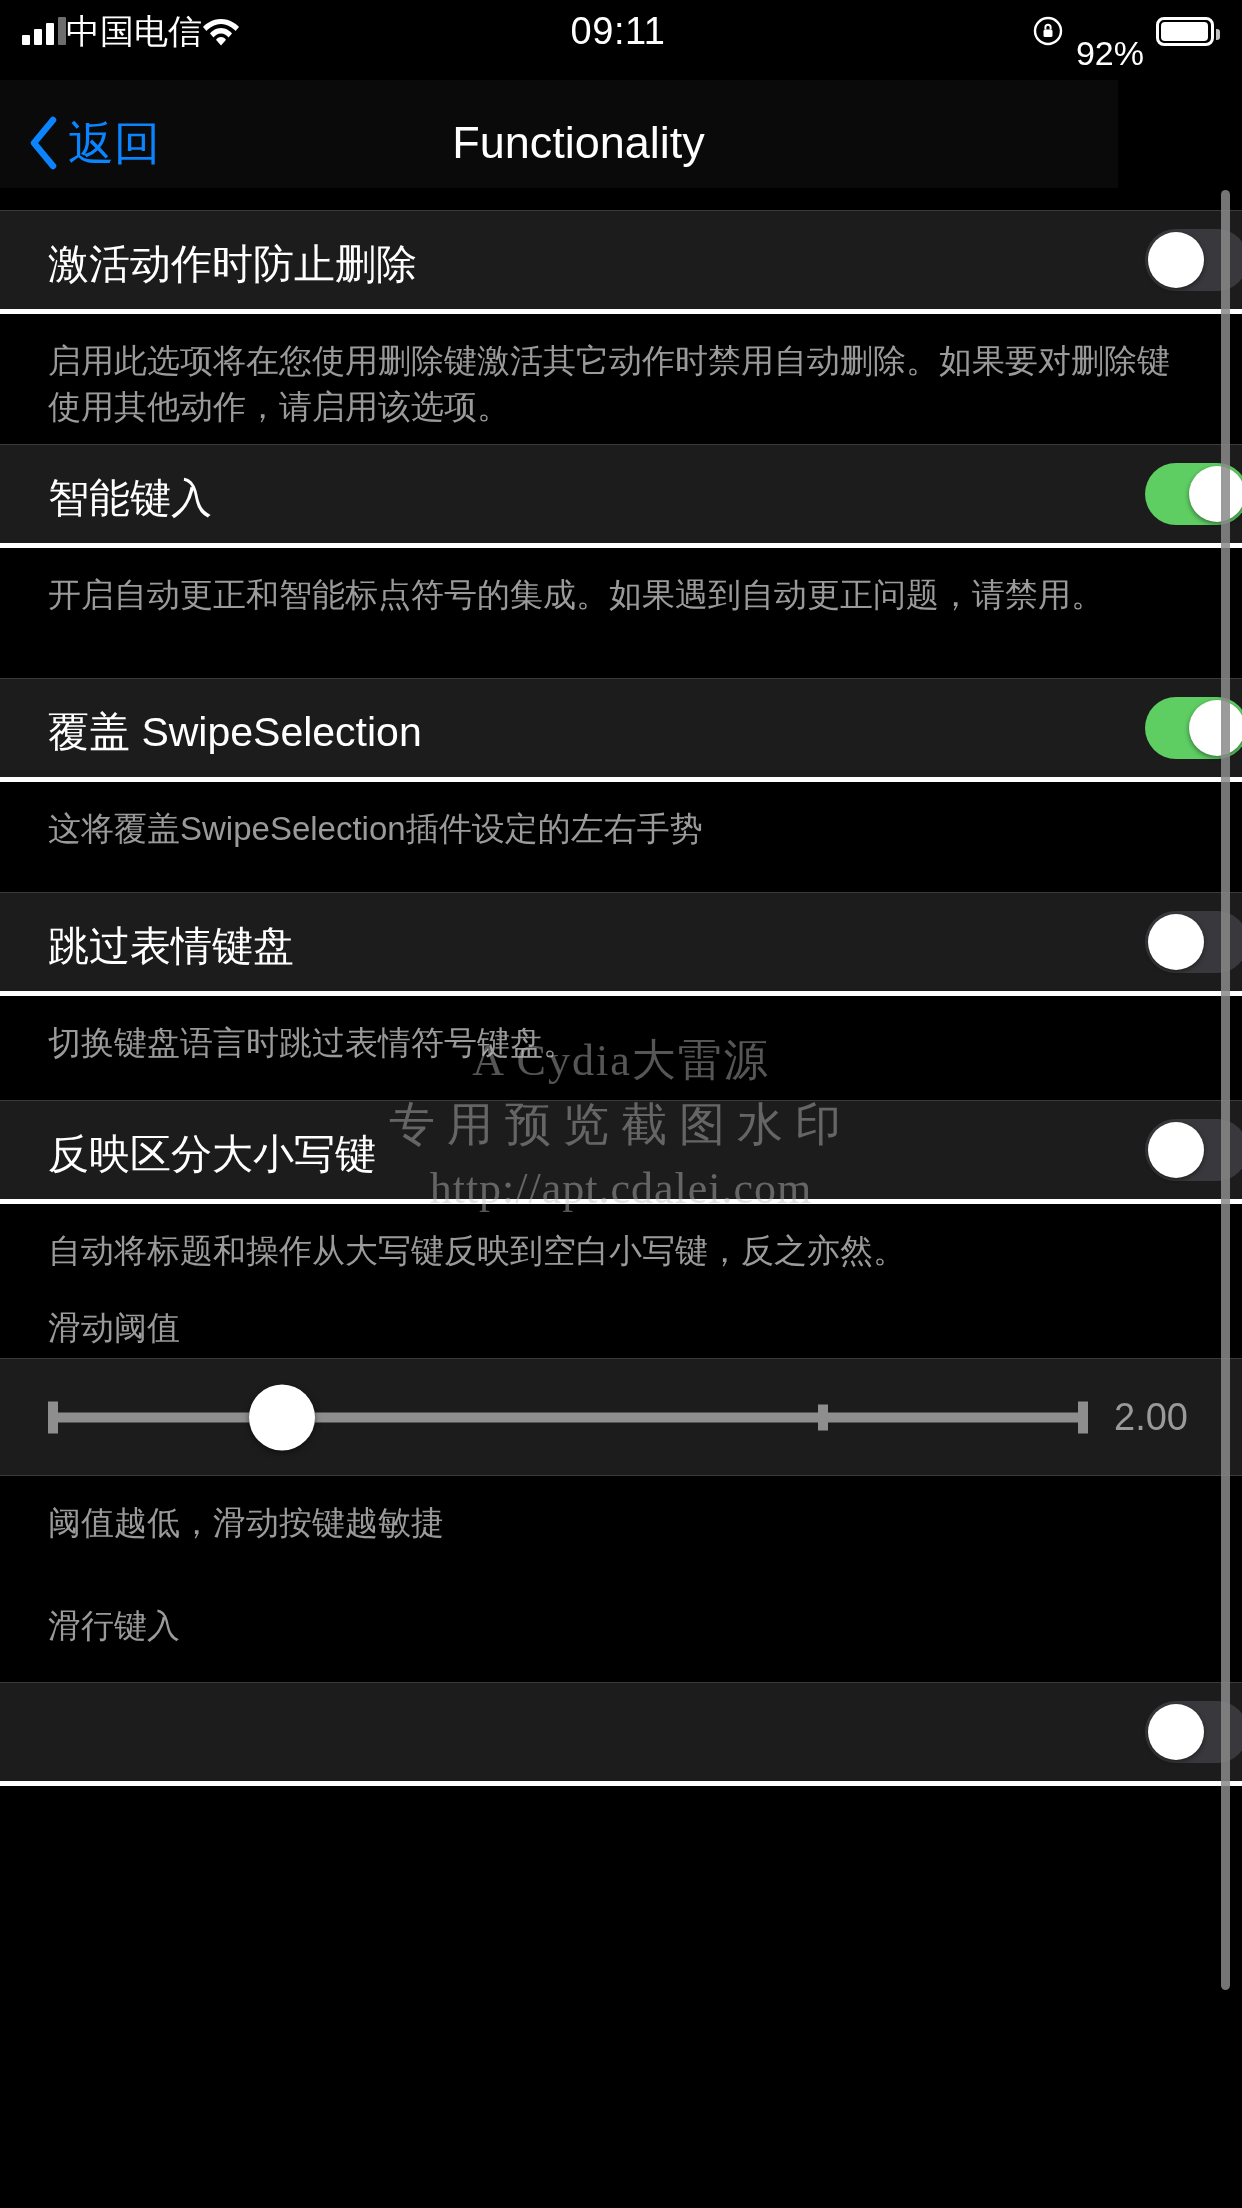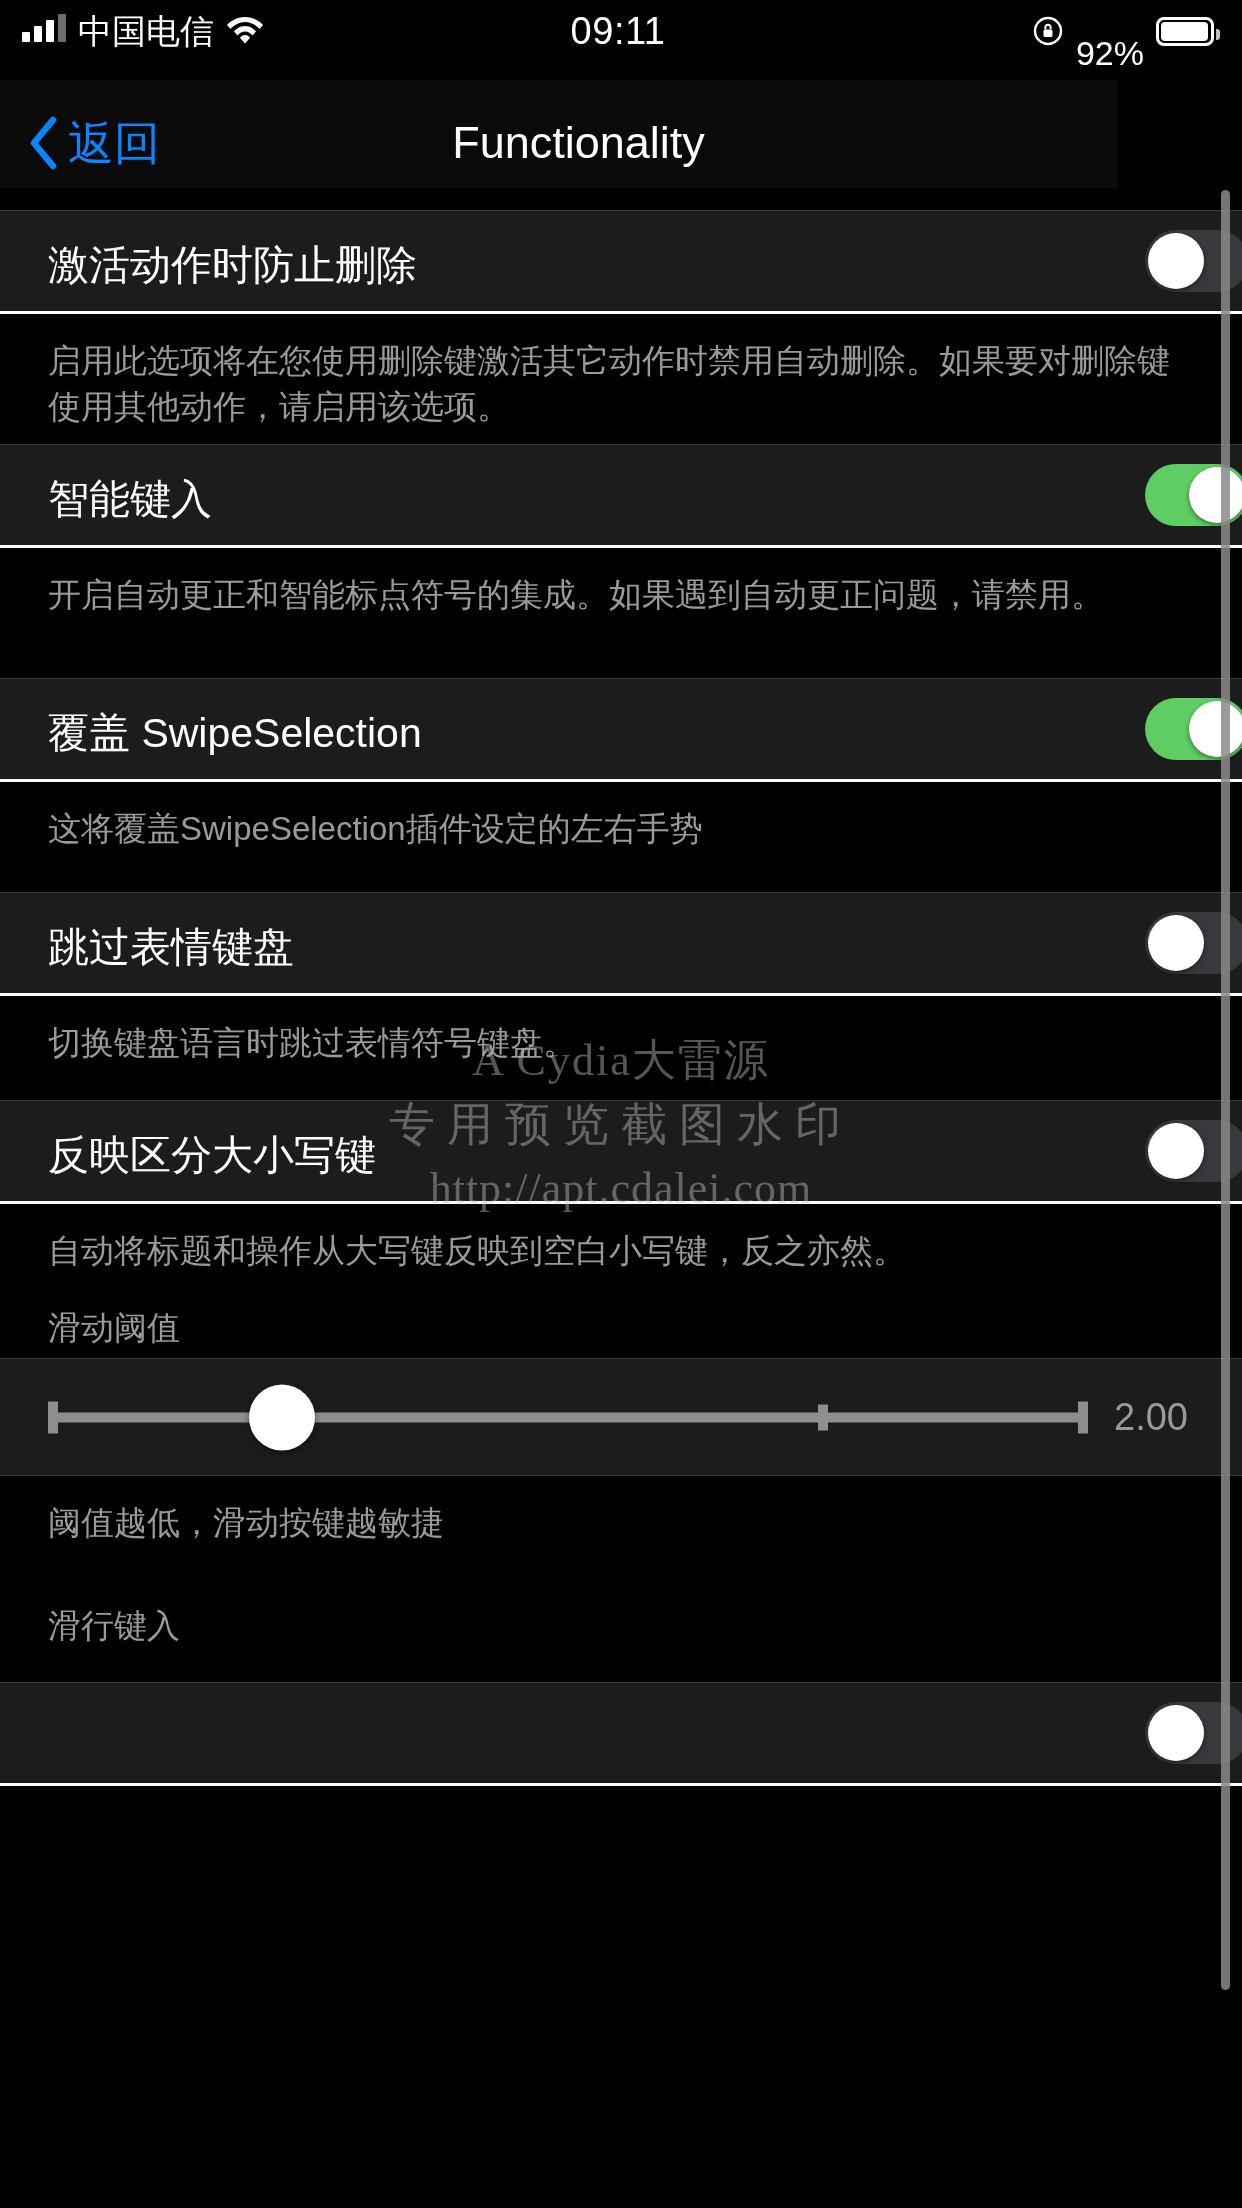--- a/index.html
+++ b/index.html
@@ -29,21 +29,21 @@
     width: 1242px;
     height: 62px;
     display: flex;
     align-items: center;
     color: #ffffff;
     box-sizing: border-box;
     padding: 0 28px 0 22px;
   }
   .sb-left {
     display: flex;
-    gap: 12px;
+    align-items: center;
     flex: 1 1 0;
   }
   .sb-center {
     flex: 0 0 auto;
     font-size: 38px;
     letter-spacing: 0.5px;
     font-weight: 400;
   }
   .sb-right {
     flex: 1 1 0;
@@ -152,21 +152,21 @@
   }
   .cell {
     position: relative;
     background: #1c1c1c;
     height: 104px;
     display: flex;
     align-items: center;
     padding: 10px 0 0 48px;
     box-sizing: border-box;
     border-top: 1px solid #3a3a3a;
-    border-bottom: 3px solid #ffffff;
+    border-bottom: 5px solid #ffffff;
   }
   .cell-title {
     color: #ffffff;
     font-size: 41px;
     line-height: 1.1;
     flex: 1 1 auto;
   }
   .switch {
     position: absolute;
     right: -6px;

